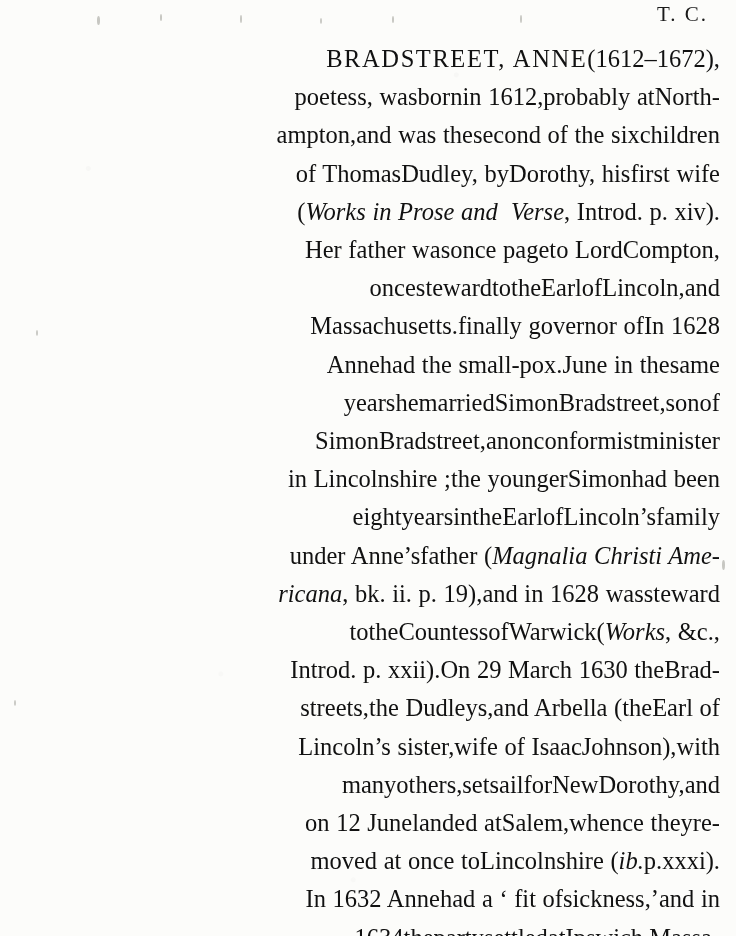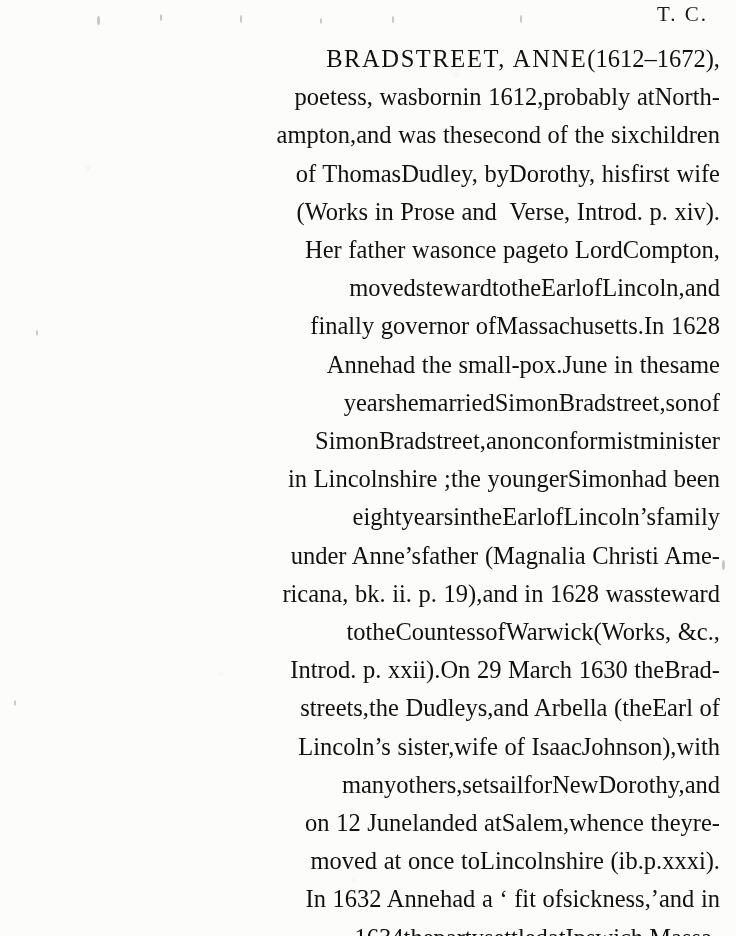--- a/index.html
+++ b/index.html
@@ -52,20 +52,21 @@
     font-family: "Liberation Serif", serif;
     font-size: 24.5px;
     line-height: 38.2px;
     text-align: justify;
     text-justify: inter-word;
     color: #111111;
     word-spacing: 0.5px;
     hyphens: none;
   }
   .it {
+    font-style: italic;
   }
   .sc {
     
     letter-spacing: 1.6px;
   }
   .ln-just {
     display: flex;
     justify-content: flex-end;
     white-space: pre;
   }
@@ -95,23 +96,23 @@
       <span class="ln-just"><span>poetess, was</span><span>born</span><span>in 1612,</span><span>probably at</span><span>North-</span></span>
 
       <span class="ln-just"><span>ampton,</span><span>and was the</span><span>second of the six</span><span>children</span></span>
 
       <span class="ln-just"><span>of Thomas</span><span>Dudley, by</span><span>Dorothy, his</span><span>first wife</span></span>
 
       <span class="ln-just"><span>(</span><span class="it">Works in Prose and&nbsp; Verse</span><span>, Introd. p. xiv).</span><span></span></span>
 
       <span class="ln-just"><span>Her father was</span><span>once page</span><span>to Lord</span><span>Compton,</span></span>
 
-      <span class="ln-just"><span>moved</span><span>steward</span><span>to</span><span>the</span><span>Earl</span><span>of</span><span>Lincoln,</span><span>and</span></span>
+      <span class="ln-just"><span>once</span><span>steward</span><span>to</span><span>the</span><span>Earl</span><span>of</span><span>Lincoln,</span><span>and</span></span>
 
-      <span class="ln-just"><span>finally governor of</span><span>Massachusetts.</span><span>In 1628</span></span>
+      <span class="ln-just"><span>Massachusetts.</span><span>finally governor of</span><span>In 1628</span></span>
 
       <span class="ln-just"><span>Anne</span><span>had the small-pox.</span><span>June in the</span><span>same</span></span>
 
       <span class="ln-just"><span>year</span><span>she</span><span>married</span><span>Simon</span><span>Bradstreet,</span><span>son</span><span>of</span></span>
 
       <span class="ln-just"><span>Simon</span><span>Bradstreet,</span><span>a</span><span>nonconformist</span><span>minister</span></span>
 
       <span class="ln-just"><span>in Lincolnshire ;</span><span>the younger</span><span>Simon</span><span>had been</span></span>
 
       <span class="ln-just"><span>eight</span><span>years</span><span>in</span><span>the</span><span>Earl</span><span>of</span><span>Lincoln’s</span><span>family</span></span>

